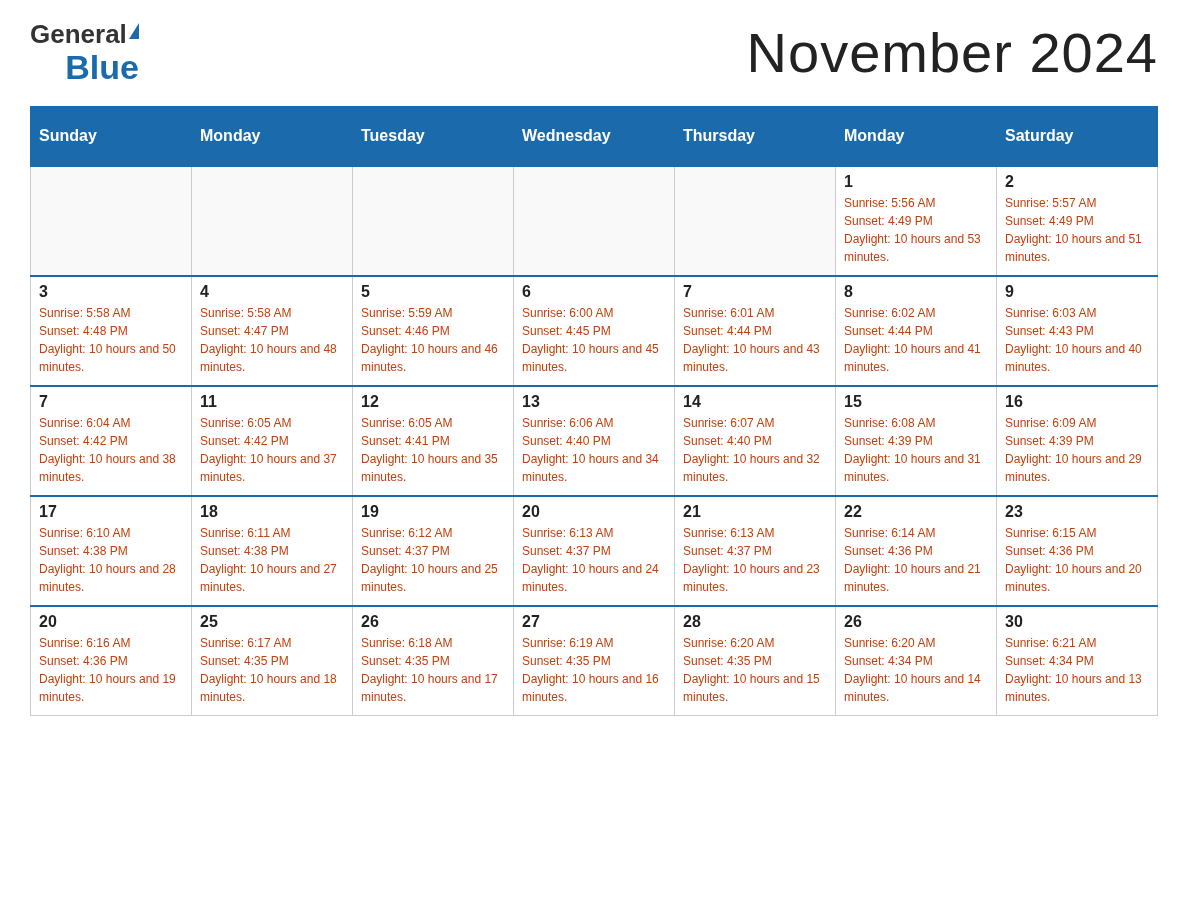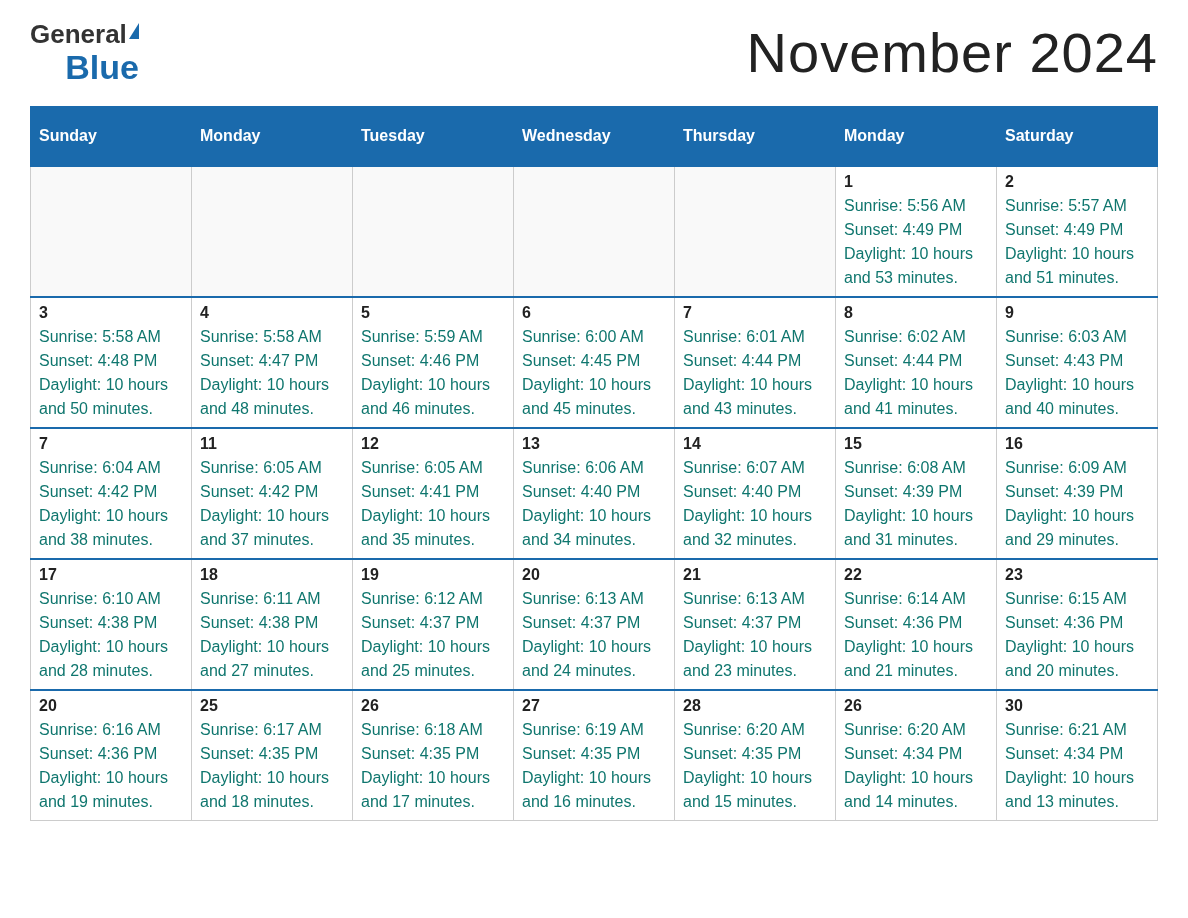--- a/index.html
+++ b/index.html
@@ -90,22 +90,22 @@
       border-top: 2px solid #1a6aac;
     }
     .day-number {
       font-size: 16px;
       font-weight: bold;
       color: #222;
       display: block;
       margin-bottom: 3px;
     }
     .day-info {
-      font-size: 16px;
-      color: #0f766e;
+      font-size: 12px;
+      color: #c2410c;
       line-height: 1.5;
     }
     .empty-cell {
       background: #f9f9f9;
     }
   </style>
 </head>
 <body>
 
 <div class="header-area">

